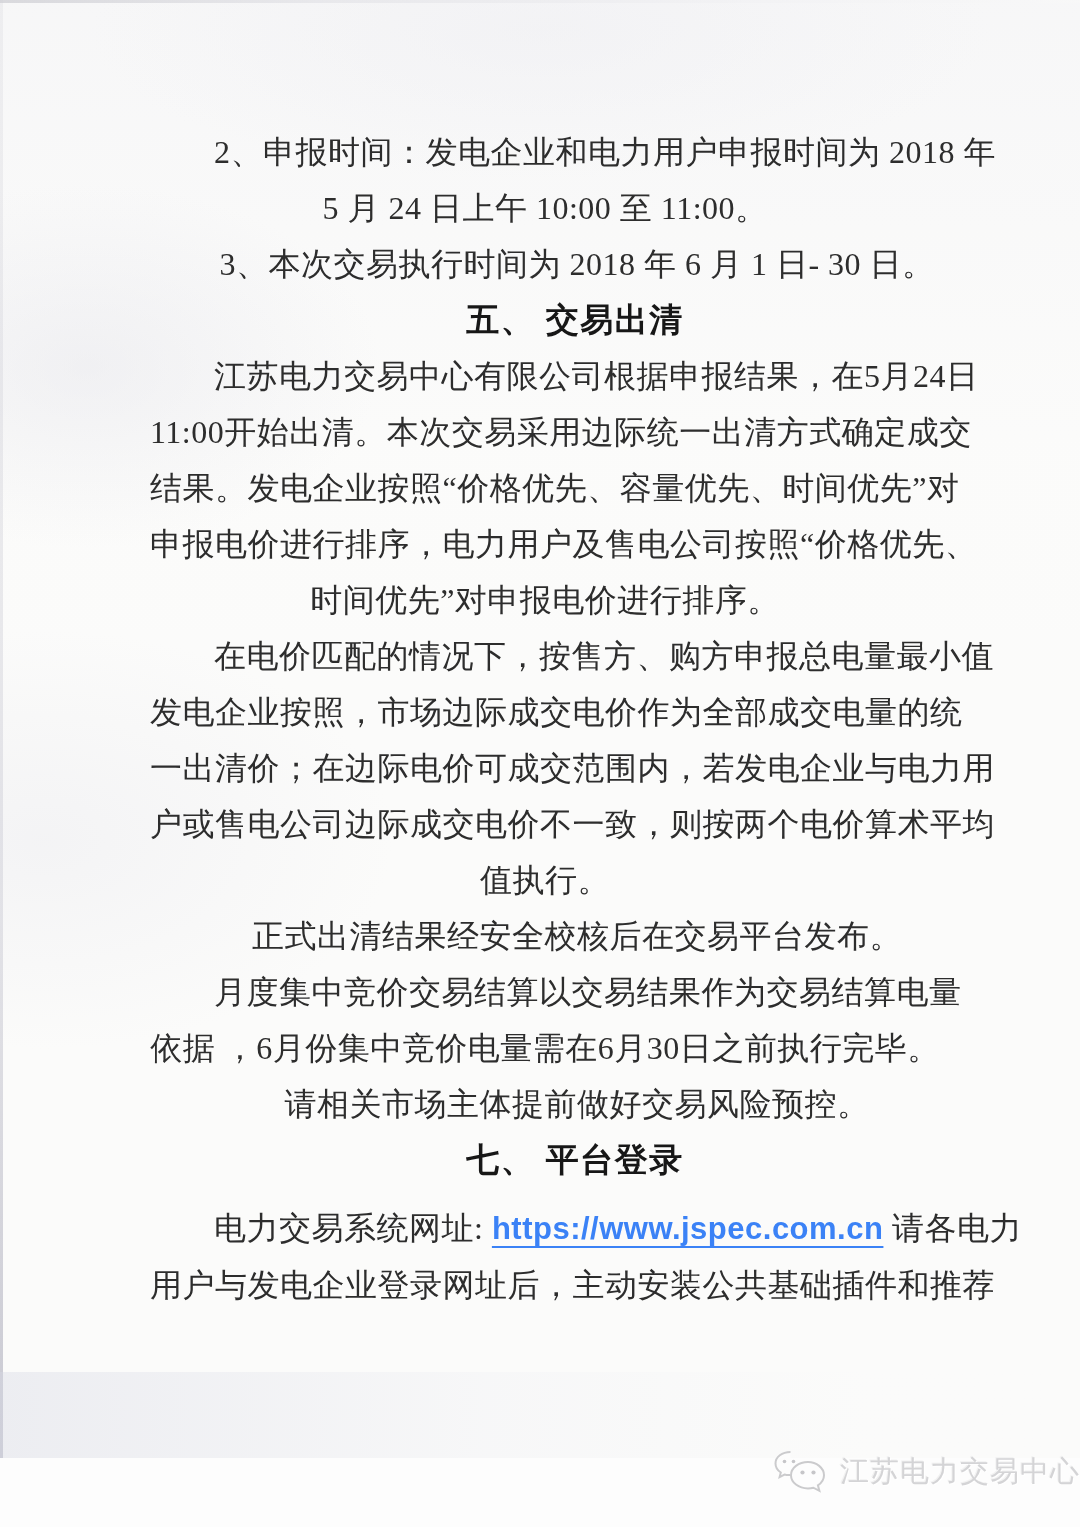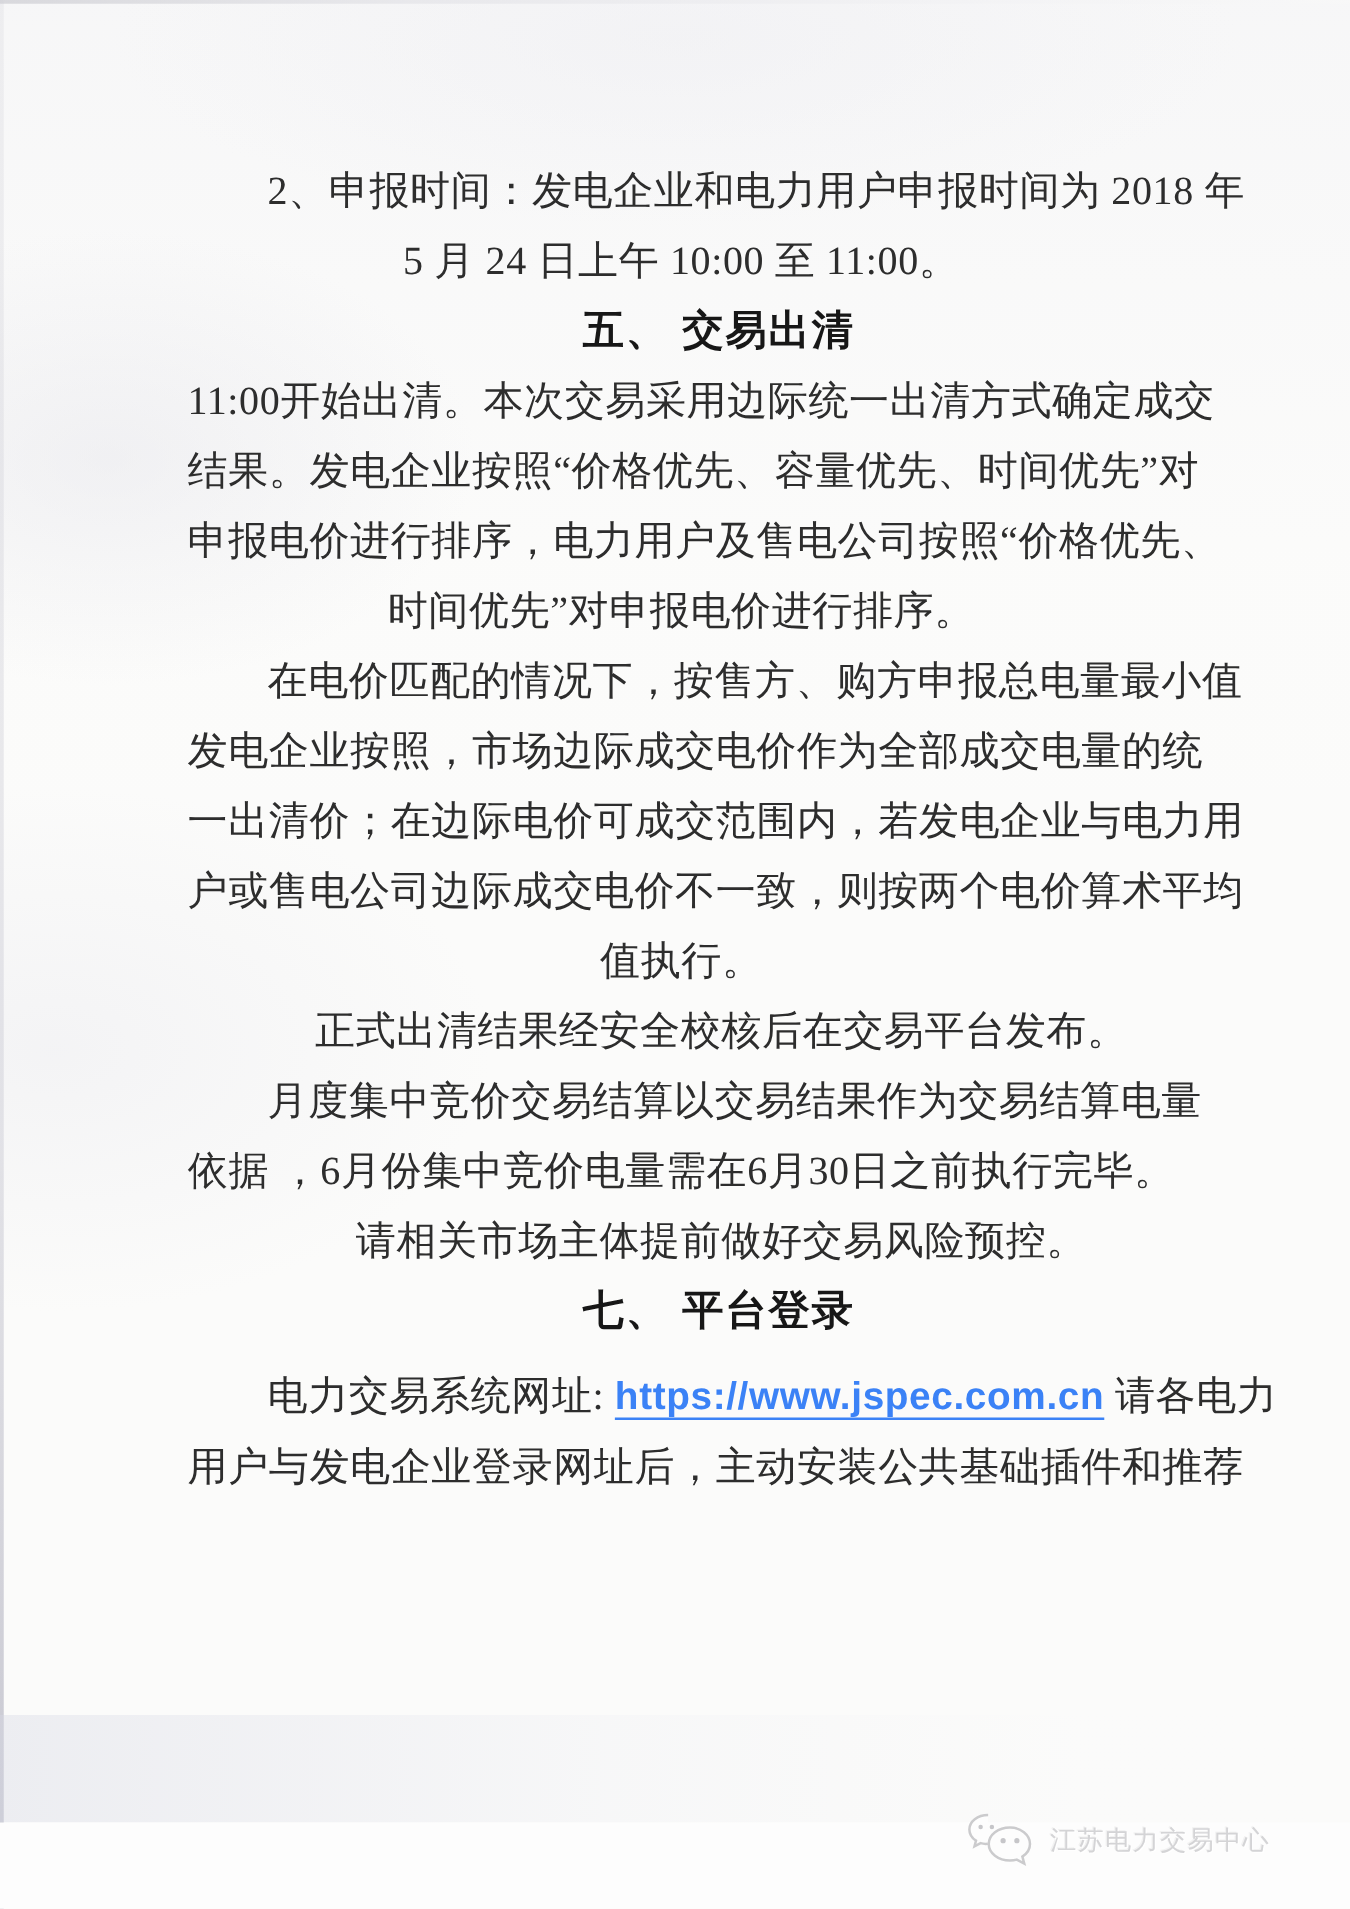--- a/index.html
+++ b/index.html
@@ -96,41 +96,43 @@
     left: 772px;
     top: 1440px;
     height: 64px;
     display: flex;
     align-items: center;
     gap: 10px;
     pointer-events: none;
   }
   .watermark-text {
     font-family: "Liberation Sans", "DejaVu Sans", sans-serif;
-    font-size: 21px;
+    font-size: 29px;
     letter-spacing: 1px;
     color: #d4d4d6;
     text-shadow: 1px 1px 0 #ffffff, -1px -1px 0 #f2f2f2;
     white-space: nowrap;
   }
   .wm-icon svg { display: block; }
 </style>
 </head>
 <body>
 
 <div class="page">
   <div class="edge-top"></div>
   <div class="edge-left"></div>
   <div class="band-bottom"></div>
   <div class="band-bottom-white"></div>
 
   <div class="doc">
       <div class="line indent">2、申报时间：发电企业和电力用户申报时间为 2018 年</div>
       <div class="line">5 月 24 日上午 10:00 至 11:00。</div>
+      <div class="line indent">3、本次交易执行时间为 2018 年 6 月 1 日- 30 日。</div>
       <div class="line heading">五、 交易出清</div>
+      <div class="line indent">江苏电力交易中心有限公司根据申报结果，在5月24日</div>
       <div class="line">11:00开始出清。本次交易采用边际统一出清方式确定成交</div>
       <div class="line">结果。发电企业按照“价格优先、容量优先、时间优先”对</div>
       <div class="line">申报电价进行排序，电力用户及售电公司按照“价格优先、</div>
       <div class="line">时间优先”对申报电价进行排序。</div>
       <div class="line indent">在电价匹配的情况下，按售方、购方申报总电量最小值</div>
       <div class="line">发电企业按照，市场边际成交电价作为全部成交电量的统</div>
       <div class="line">一出清价；在边际电价可成交范围内，若发电企业与电力用</div>
       <div class="line">户或售电公司边际成交电价不一致，则按两个电价算术平均</div>
       <div class="line">值执行。</div>
       <div class="line indent">正式出清结果经安全校核后在交易平台发布。</div>

